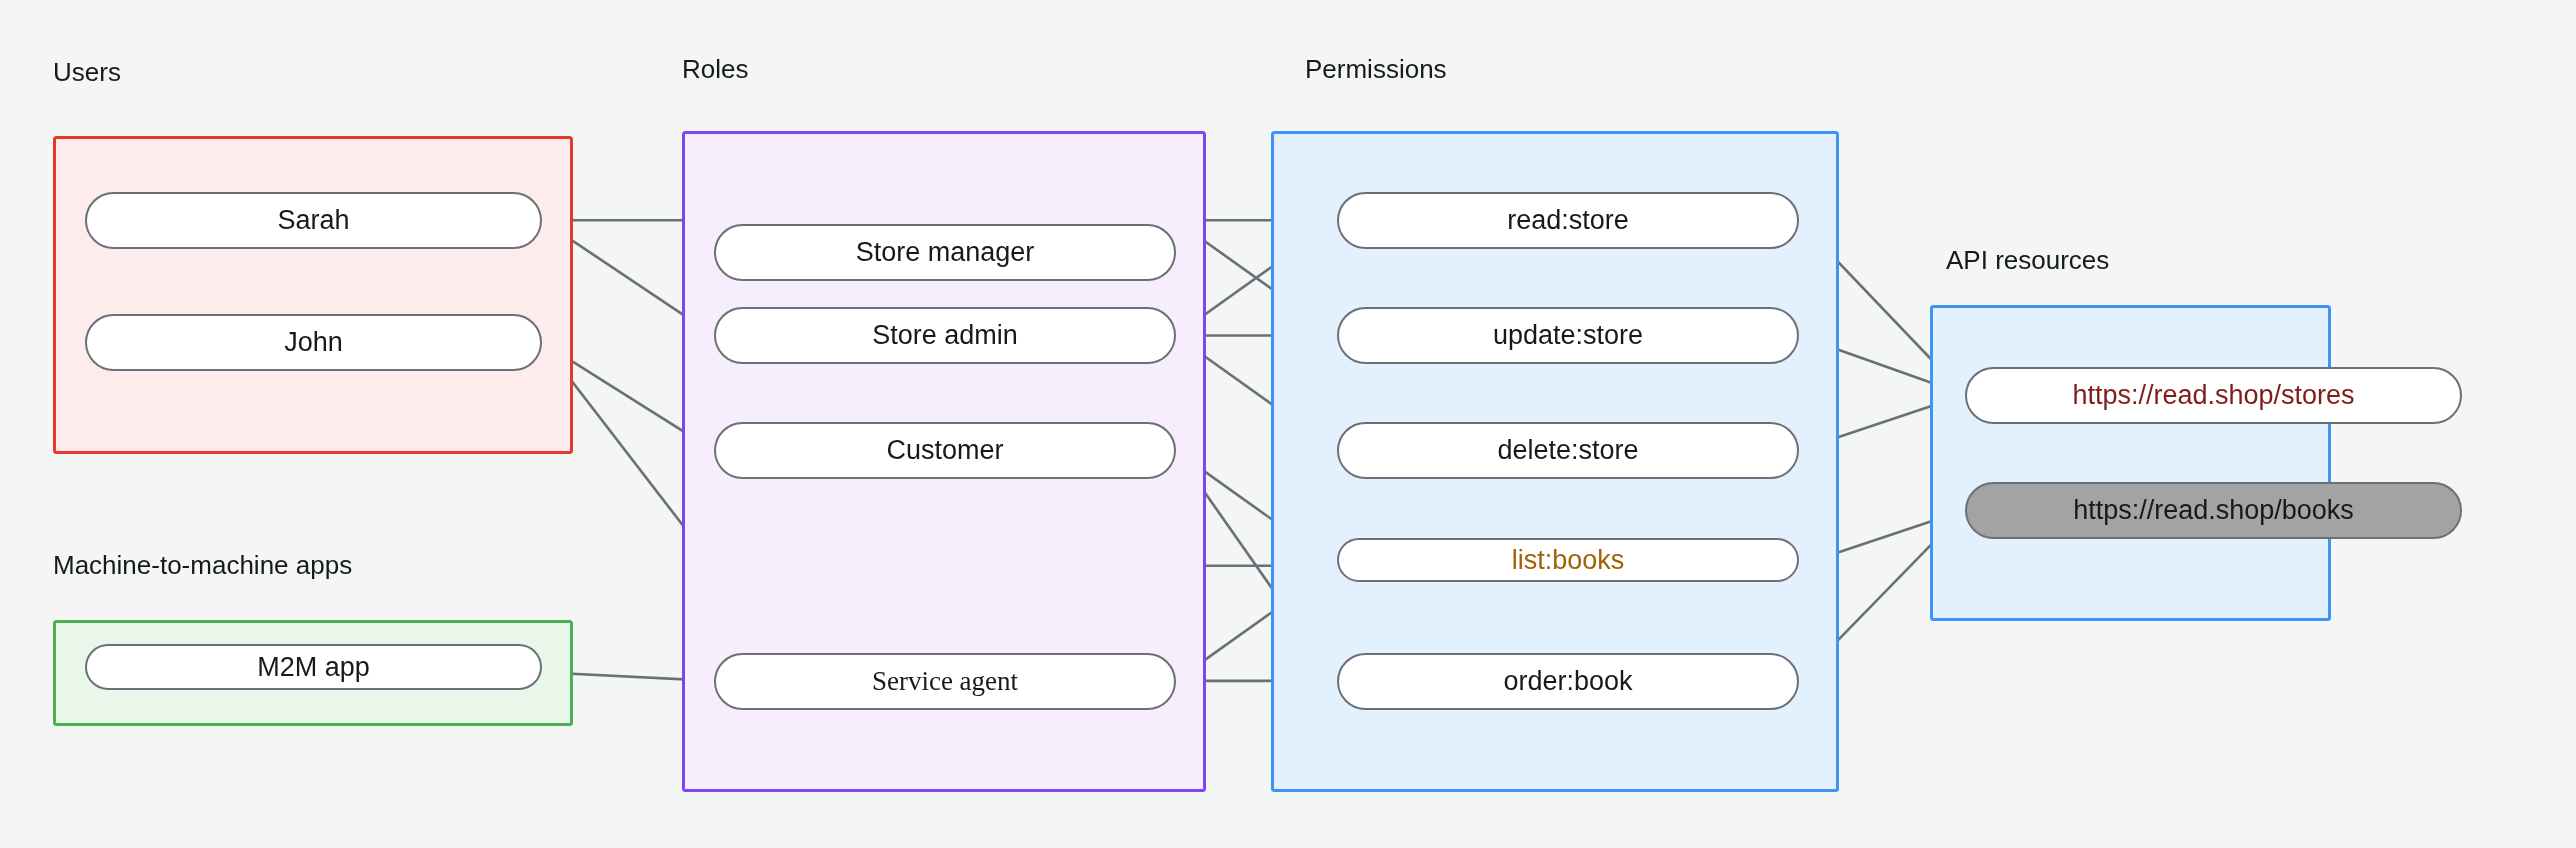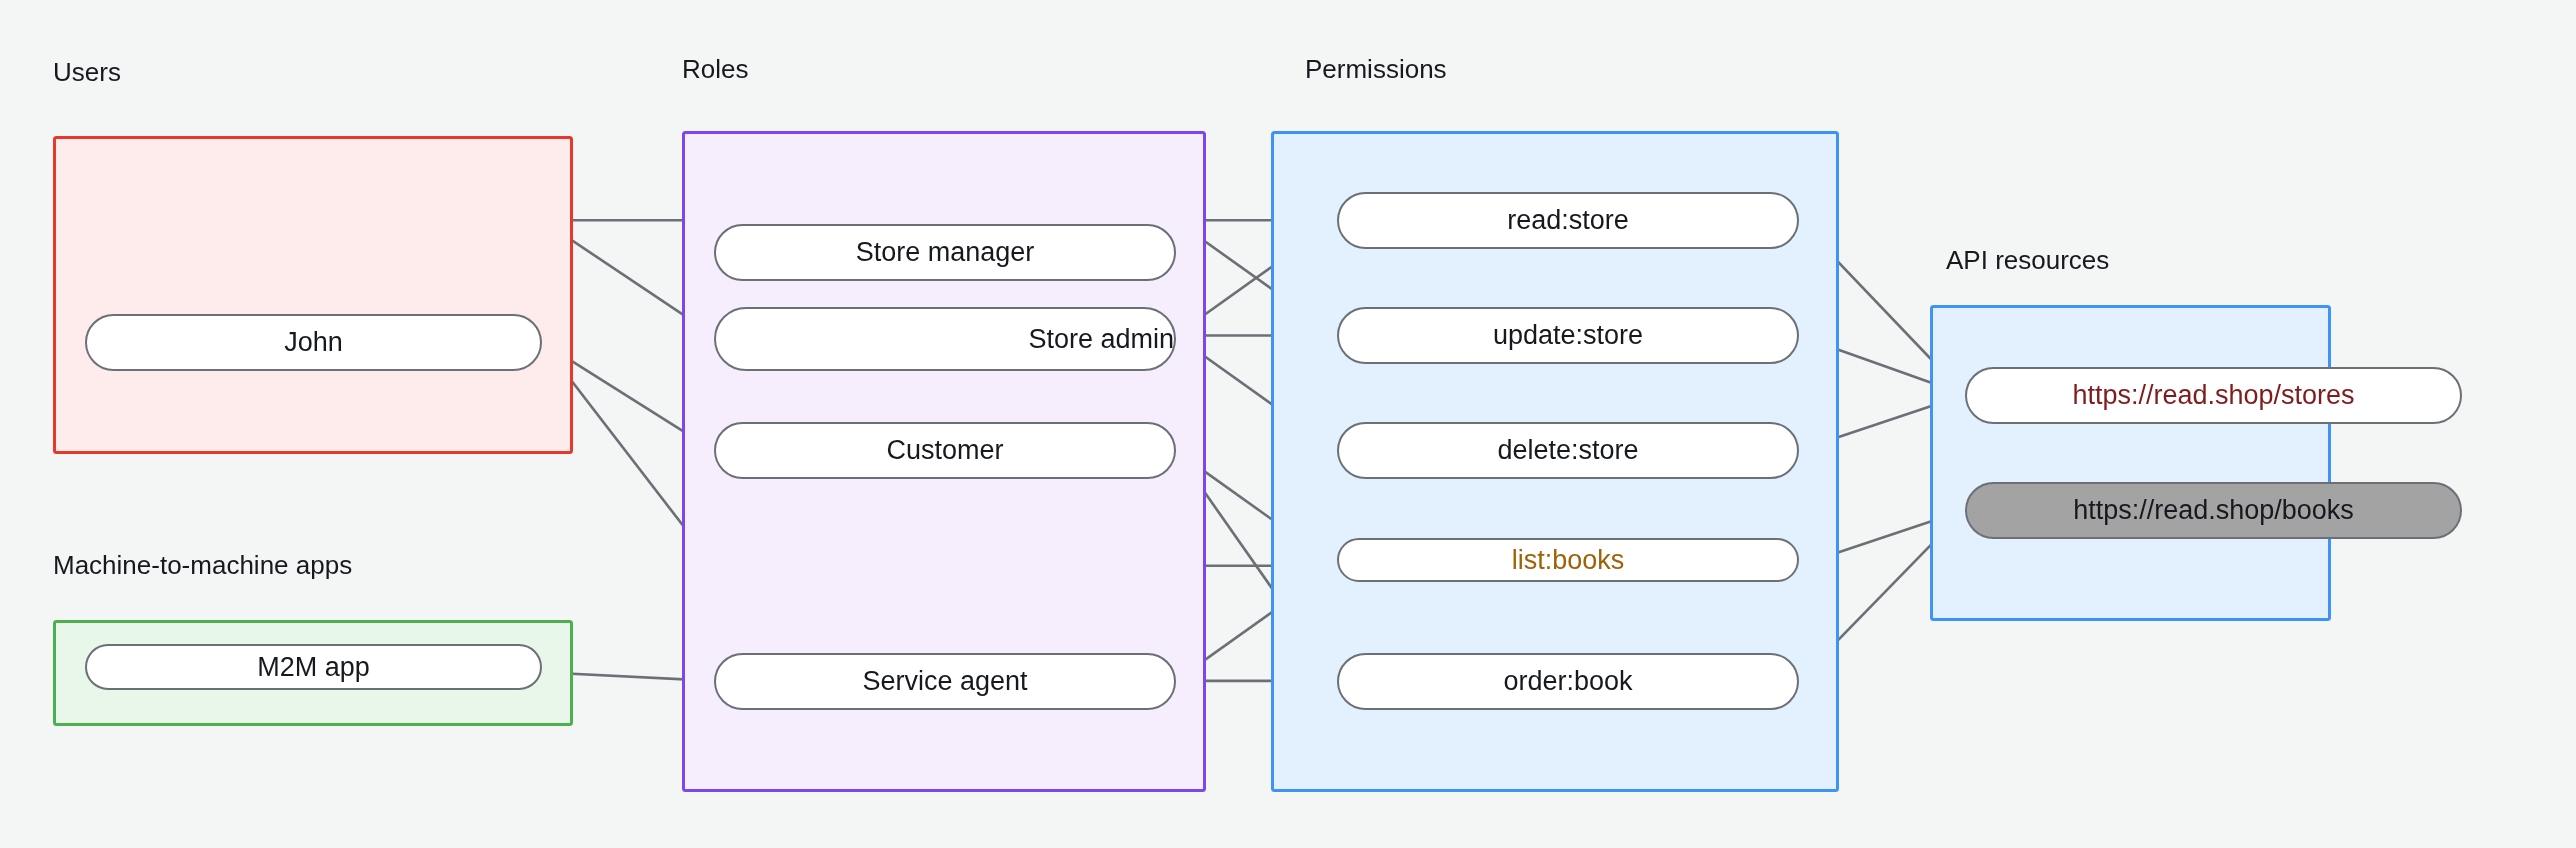--- a/index.html
+++ b/index.html
@@ -61,40 +61,43 @@
       <circle cx="1532" cy="648.5" r="9" fill="#6b7076"></circle>
       <circle cx="1532" cy="780.5" r="9" fill="#6b7076"></circle>
       <circle cx="2252" cy="452.5" r="9" fill="#6b7076"></circle>
       <circle cx="2252" cy="452.5" r="9" fill="#6b7076"></circle>
       <circle cx="2252" cy="452.5" r="9" fill="#6b7076"></circle>
       <circle cx="2252" cy="584.5" r="9" fill="#6b7076"></circle>
       <circle cx="2252" cy="584.5" r="9" fill="#6b7076"></circle>
     </svg>
 <div class="group-title" style="left: 53px; top: 59px;">Users</div>
     <div class="group" style="left: 53px; top: 136px; width: 520px; height: 318px; border-color: rgb(232, 56, 46); background: rgb(253, 236, 235);"></div>
+    <div class="pill" style="left: 85px; top: 192px; width: 457px; height: 57px; border-color: rgb(107, 112, 118); background: rgb(255, 255, 255); color: rgb(22, 25, 29);">
+      <span>Sarah</span>
+    </div>
     <div class="pill" style="left: 85px; top: 314px; width: 457px; height: 57px; border-color: rgb(107, 112, 118); background: rgb(255, 255, 255); color: rgb(22, 25, 29);">
       <span>John</span>
     </div>
     <div class="group-title" style="left: 53px; top: 552px; text-align: center;">Machine-to-machine apps</div>
     <div class="group" style="left: 53px; top: 620px; width: 520px; height: 106px; border-color: rgb(76, 175, 80); background: rgb(233, 246, 234);"></div>
     <div class="pill" style="left: 85px; top: 644px; width: 457px; height: 46px; border-color: rgb(107, 112, 118); background: rgb(255, 255, 255); color: rgb(22, 25, 29);">
       <span>M2M app</span>
     </div>
     <div class="group-title" style="left: 682px; top: 56px;">Roles</div>
     <div class="group" style="left: 682px; top: 131px; width: 524px; height: 661px; border-color: rgb(124, 70, 240); background: rgb(246, 237, 253);"></div>
     <div class="pill" style="left: 714px; top: 192px; width: 462px; height: 57px; border-color: rgb(107, 112, 118); background: rgb(255, 255, 255); color: rgb(22, 25, 29); margin-top: 32px;">
       <span>Store manager</span>
     </div>
-    <div class="pill" style="left: 714px; top: 307px; width: 462px; height: 64px; border-color: rgb(107, 112, 118); background: rgb(255, 255, 255); color: rgb(22, 25, 29); justify-content: flex-end;">
+    <div class="pill" style="left: 714px; top: 307px; width: 462px; height: 57px; border-color: rgb(107, 112, 118); background: rgb(255, 255, 255); color: rgb(22, 25, 29);">
       <span>Store admin</span>
     </div>
     <div class="pill" style="left: 714px; top: 422px; width: 462px; height: 57px; border-color: rgb(107, 112, 118); background: rgb(255, 255, 255); color: rgb(22, 25, 29);">
       <span>Customer</span>
     </div>
-    <div class="pill" style="left: 714px; top: 653px; width: 462px; height: 57px; border-color: rgb(107, 112, 118); background: rgb(255, 255, 255); color: rgb(22, 25, 29);">
+    <div class="pill" style="left: 714px; top: 653px; width: 462px; height: 57px; border-color: rgb(107, 112, 118); background: rgb(255, 255, 255); color: rgb(22, 25, 29); font-family: Liberation Serif, serif;">
       <span>Service agent</span>
     </div>
     <div class="group-title" style="left: 1305px; top: 56px;">Permissions</div>
     <div class="group" style="left: 1271px; top: 131px; width: 568px; height: 661px; border-color: rgb(61, 148, 246); background: rgb(227, 240, 253);"></div>
     <div class="pill" style="left: 1337px; top: 192px; width: 462px; height: 57px; border-color: rgb(107, 112, 118); background: rgb(255, 255, 255); color: rgb(22, 25, 29);">
       <span>read:store</span>
     </div>
     <div class="pill" style="left: 1337px; top: 307px; width: 462px; height: 57px; border-color: rgb(107, 112, 118); background: rgb(255, 255, 255); color: rgb(22, 25, 29);">
       <span>update:store</span>
     </div>

